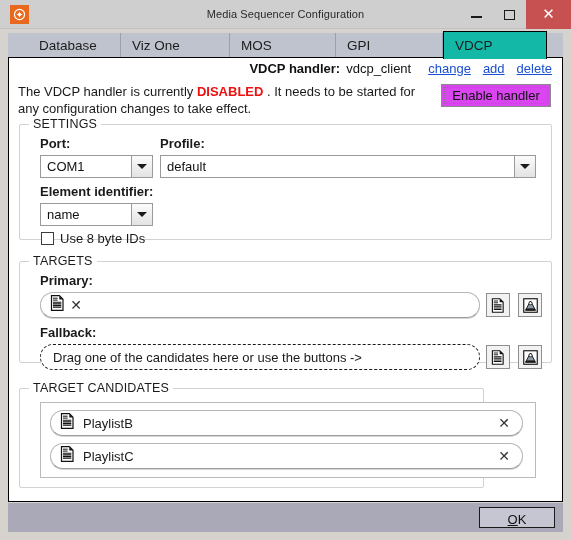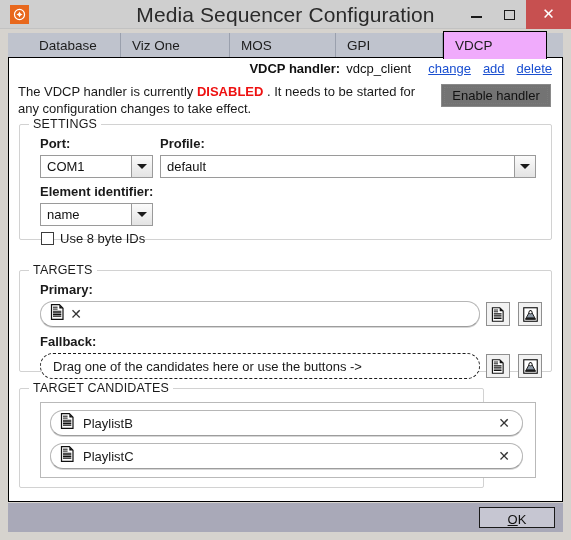--- a/index.html
+++ b/index.html
@@ -35,21 +35,21 @@
     width: 19px; height: 19px;
     background: #e8681d;
     display: flex; align-items: center; justify-content: center;
   }
   .title-text {
     position: absolute;
     left: 0; top: 0;
     width: 571px; height: 16px;
     line-height: 29px;
     text-align: center;
-    font-size: 21px;
+    font-size: 11px;
     color: #2a2a2a;
     letter-spacing: 0.1px;
   }
   .winbtn {
     position: absolute;
     top: 0;
     height: 29px;
     width: 33px;
     display: flex;
     align-items: center;
@@ -85,21 +85,21 @@
     color: #1d1d1d;
     padding-left: 11px;
     line-height: 25px;
     overflow: hidden;
     white-space: nowrap;
   }
   .tab.selected {
     top: 0;
     height: 28px;
     line-height: 28px;
-    background: #f0abfc;
+    background: #14b8a6;
     border: 1px solid #000000;
     border-bottom: none;
     border-right: 1px solid #000000;
     z-index: 5;
   }
 
   
   .page {
     position: absolute;
     left: 8px; top: 57px;
@@ -145,21 +145,21 @@
   }
   .status-text .disabled {
     color: #ee1111;
     font-weight: bold;
   }
 
   .enable-btn {
     position: absolute;
     right: 11px; top: 26px;
     width: 110px; height: 23px;
-    background: #737373;
+    background: #d946ef;
     border: 1px solid #8a8a8a;
     box-sizing: border-box;
     font-size: 13px;
     color: #111;
     display: flex; align-items: center; justify-content: center;
     cursor: default;
   }
   .enable-btn .inner {
     width: calc(100% - 4px); height: calc(100% - 4px);
     border: 1px dotted #7a7a7a;
@@ -429,21 +429,21 @@
             <div class="tri-down"></div>
           </div>
       </div>
 
       <div class="checkrow" style="left:21px; top:106px;">
         <div class="checkbox"></div>
         <span>Use 8 byte IDs</span>
       </div>
     </div>
 
-    <div class="group" style="left:10px; top:212px; width:533px; height:102px;">
+    <div class="group" style="left:10px; top:203px; width:533px; height:102px;">
       <div class="legend">TARGETS</div>
 
       <div class="flabel" style="left:20px; top:11px;">Primary:</div>
 
       <div class="pill" style="left:20px; top:30px; width:440px;">
         <span class="doc-ic">
           <svg width="15" height="16" viewBox="0 0 15 16" aria-hidden="true">
             <path d="M1.5 0.7 H9.4 L13 4.3 V15.3 H1.5 Z" fill="#ffffff" stroke="#111111" stroke-width="1.2"></path>
             <path d="M9.3 0.9 L9.3 4.4 L12.9 4.4 Z" fill="#111111"></path>
             <path d="M3 3.2 H7.6 M3 5.1 H7.6" stroke="#111111" stroke-width="1"></path>

